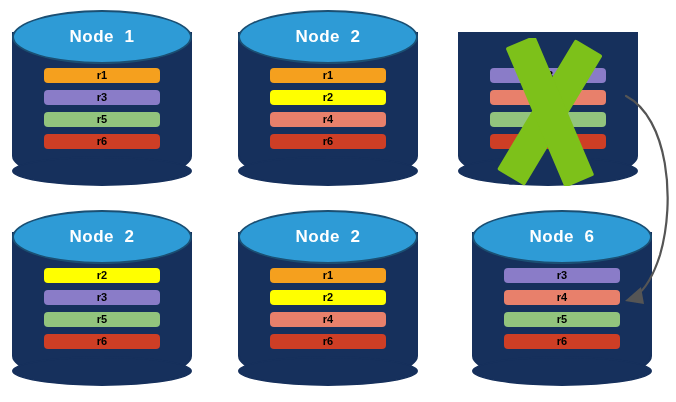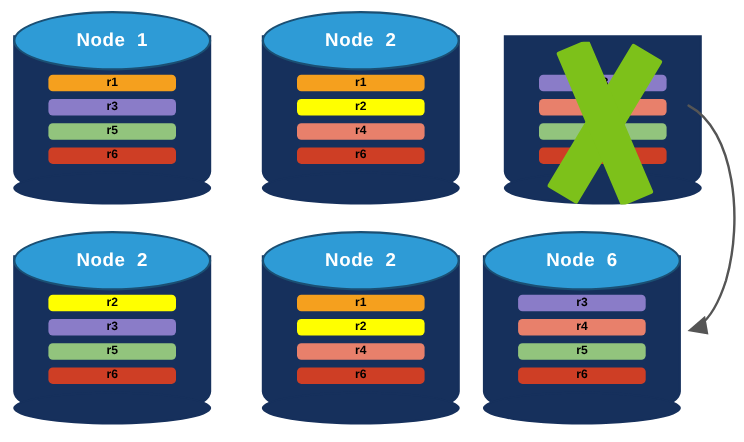--- a/index.html
+++ b/index.html
@@ -177,21 +177,21 @@
       <span class="node-title">Node  2</span>
     </div>
     <div class="records">
       <div class="record" style="background: rgb(245, 160, 30);">r1</div>
       <div class="record" style="background: rgb(255, 255, 0);">r2</div>
       <div class="record" style="background: rgb(232, 128, 107);">r4</div>
       <div class="record" style="background: rgb(206, 62, 37);">r6</div>
     </div>
   </div>
 
-  <div class="node" style="left:439px; top:206px;">
+  <div class="node" style="left:472px; top:206px;">
     <div class="cyl-body"></div>
     <div class="cyl-bottom"></div>
     <div class="cyl-top">
       <span class="node-title">Node  6</span>
     </div>
     <div class="records">
       <div class="record" style="background: rgb(138, 124, 200);">r3</div>
       <div class="record" style="background: rgb(232, 128, 107);">r4</div>
       <div class="record" style="background: rgb(146, 196, 125);">r5</div>
       <div class="record" style="background: rgb(206, 62, 37);">r6</div>

